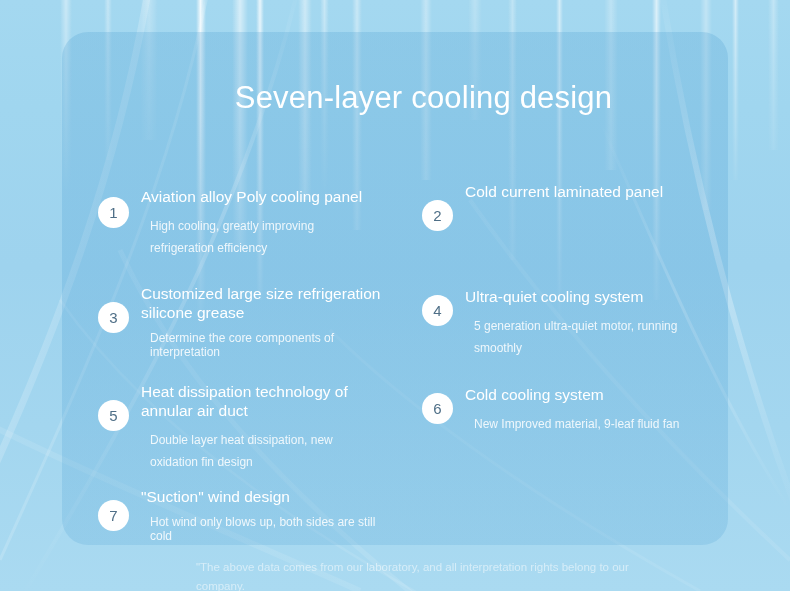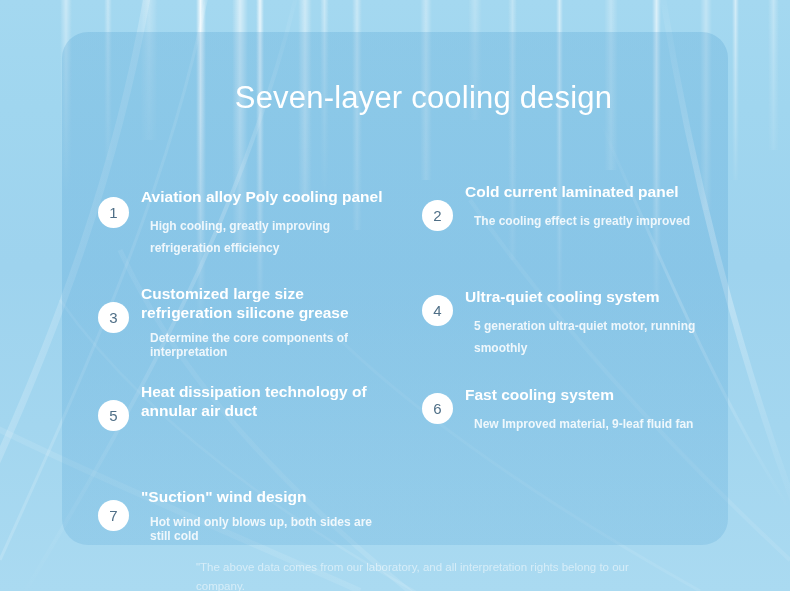--- a/index.html
+++ b/index.html
@@ -142,21 +142,20 @@
     border-radius: 50%;
     background: #ffffff;
     color: #4f6f87;
     font-size: 15px;
     line-height: 31px;
     text-align: center;
   }
 
   .feature-body {
     margin-left: 43px;
-    font-weight: bold;
   }
 
   .f-title {
     font-size: 15.5px;
     color: #ffffff;
     line-height: 19px;
     margin: 0 0 7px 0;
   }
 
   .f-desc {
@@ -232,21 +231,20 @@
       <div class="feature-body">
         <p class="f-title">Aviation alloy Poly cooling panel</p>
         <p class="f-desc">High cooling, greatly improving refrigeration efficiency</p>
       </div>
     </div>
 
     <div class="feature" style="left:360px; top:150px;">
       <div class="badge" style="top:18px;">2</div>
       <div class="feature-body">
         <p class="f-title">Cold current laminated panel</p>
-        <p class="f-desc">The cooling effect is greatly improved</p>
       </div>
     </div>
 
     <div class="feature" style="left:36px; top:252px;">
       <div class="badge" style="top:18px;">3</div>
       <div class="feature-body">
         <p class="f-title">Customized large size refrigeration silicone grease</p>
         <p class="f-desc tight">Determine the core components of interpretation</p>
       </div>
     </div>
@@ -256,27 +254,28 @@
       <div class="feature-body">
         <p class="f-title">Ultra-quiet cooling system</p>
         <p class="f-desc">5 generation ultra-quiet motor, running smoothly</p>
       </div>
     </div>
 
     <div class="feature" style="left:36px; top:350px;">
       <div class="badge" style="top:18px;">5</div>
       <div class="feature-body">
         <p class="f-title">Heat dissipation technology of annular air duct</p>
+        <p class="f-desc">Double layer heat dissipation, new oxidation fin design</p>
       </div>
     </div>
 
     <div class="feature" style="left:360px; top:353px;">
       <div class="badge" style="top:8px;">6</div>
       <div class="feature-body">
-        <p class="f-title">Fast cooling system</p>
+        <p class="f-title">Cold cooling system</p>
         <p class="f-desc">New Improved material, 9-leaf fluid fan</p>
       </div>
     </div>
 
     <div class="feature" style="left:36px; top:455px;">
       <div class="badge" style="top:13px;">7</div>
       <div class="feature-body">
         <p class="f-title">"Suction" wind design</p>
         <p class="f-desc tight">Hot wind only blows up, both sides are still cold</p>
       </div>

